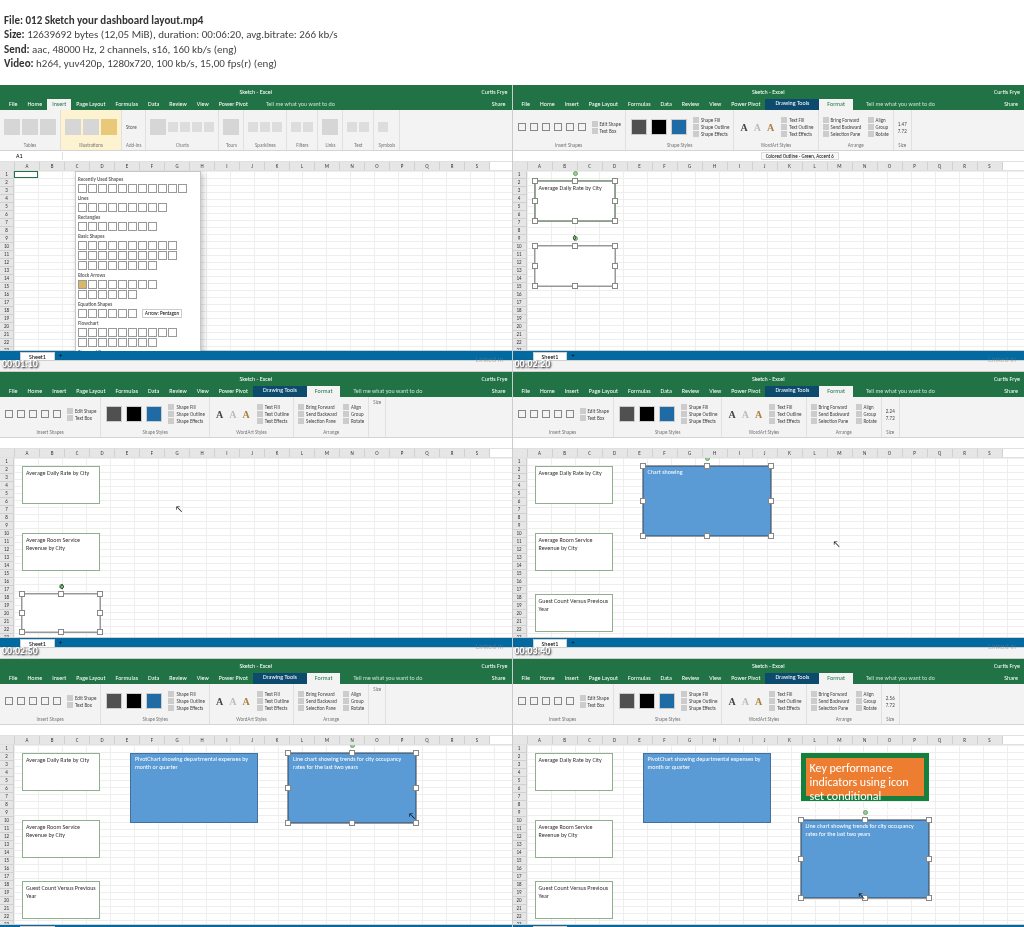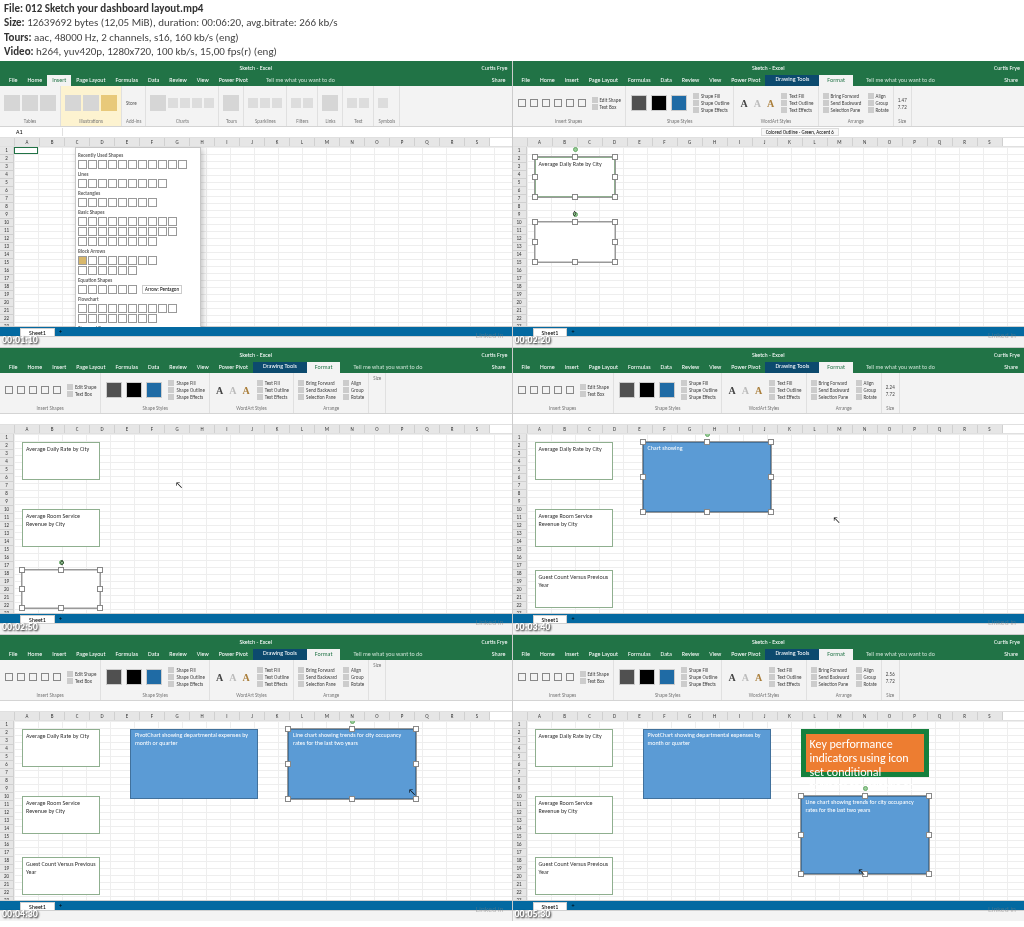--- a/index.html
+++ b/index.html
@@ -1,16 +1,16 @@
 <!DOCTYPE html>
 <html><head>
 <meta charset="utf-8">
 <style>
 body{margin:0;padding:0;font-family:Calibri,Arial,sans-serif;background:#fff;font-size:10px}
-.header{background:#fff;padding:2px 4px;font-size:11px;font-weight:bold;color:#333;line-height:1.3}
+.header{background:#fff;padding:14px 4px;font-size:11px;font-weight:bold;color:#333;line-height:1.3}
 .header .key{color:#333}
 .header .val{font-weight:normal;color:#444}
 .grid{display:grid;grid-template-columns:1fr 1fr;gap:1px;background:#ccc}
 .thumb{position:relative;background:#fff;height:286px;overflow:hidden}
 .titlebar{background:#217346;height:14px;display:flex;align-items:center;color:#fff;font-size:6px}
 .tb-left{width:60px;padding-left:4px}
 .tb-center{flex:1;text-align:center}
 .tb-right{width:60px;text-align:right;padding-right:4px}
 .ribbon-tabs{background:#217346;height:11px;display:flex;font-size:6px;color:#fff;padding-left:4px}
 .ribbon-tabs span{padding:1px 5px;cursor:pointer}
@@ -65,21 +65,21 @@
 .cursor{position:absolute;font-size:9px;color:#000;z-index:15}
 .opt-line{font-size:5px;color:#444;display:flex;align-items:center;gap:2px;margin:1px 0}
 .sml{width:6px;height:6px;background:#ccc;display:inline-block}
 </style>
 </head>
 <body>
 
 <div class="header">
   <div><span class="key">File: </span><span>012 Sketch your dashboard layout.mp4</span></div>
   <div><span class="key">Size: </span><span class="val">12639692 bytes (12,05 MiB), duration: 00:06:20, avg.bitrate: 266 kb/s</span></div>
-  <div><span class="key">Tours: </span><span class="val">aac, 48000 Hz, 2 channels, s16, 160 kb/s (eng)</span></div>
+  <div><span class="key">Send: </span><span class="val">aac, 48000 Hz, 2 channels, s16, 160 kb/s (eng)</span></div>
   <div><span class="key">Video: </span><span class="val">h264, yuv420p, 1280x720, 100 kb/s, 15,00 fps(r) (eng)</span></div>
 </div>
 
 <div class="grid">
 
 <div class="thumb">
   <div class="titlebar">
     <div class="tb-left"></div>
     <div class="tb-center">Sketch - Excel</div>
     <div class="tb-right">Curtis Frye</div>

